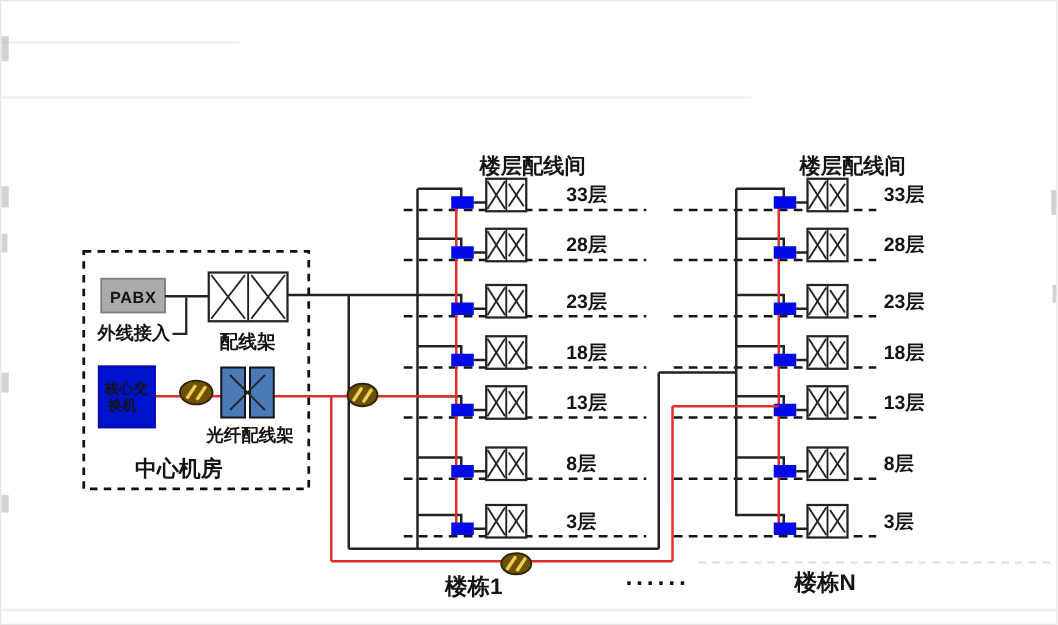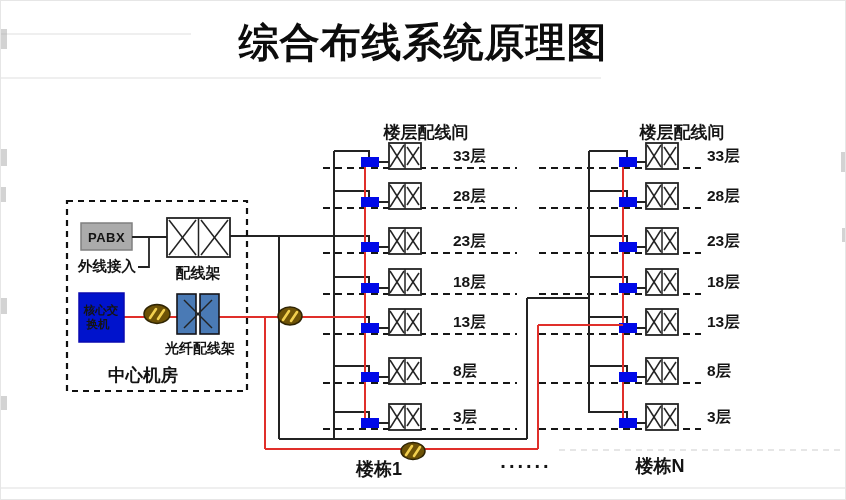--- a/index.html
+++ b/index.html
@@ -23,21 +23,20 @@
   .xline{stroke:#232323;stroke-width:1.5;fill:none;}
   .node{fill:#0009e8;}
   .t{font-weight:bold;fill:#141414;font-family:inherit;}
   .faint{stroke:#efefef;stroke-width:2;fill:none;}
   .tick{fill:#a8a8a8;opacity:.5;}
 </style>
 </head>
 <body>
 
 <div class="canvas">
-  <div class="title">综合布线系统原理图</div>
 
   <svg width="846" height="500" viewBox="0 0 846 500">
 
     <g>
       <path class="faint" d="M0 33 H190"></path>
       <path class="faint" d="M0 77 H600"></path>
       <path class="faint" d="M0 487 H846"></path>
       <path d="M558 449 H846" stroke="#dedede" stroke-width="1.5" stroke-dasharray="6 5" fill="none"></path>
       <rect class="tick" x="0" y="28" width="6" height="20"></rect>
       <rect class="tick" x="0" y="148" width="6" height="17"></rect>

